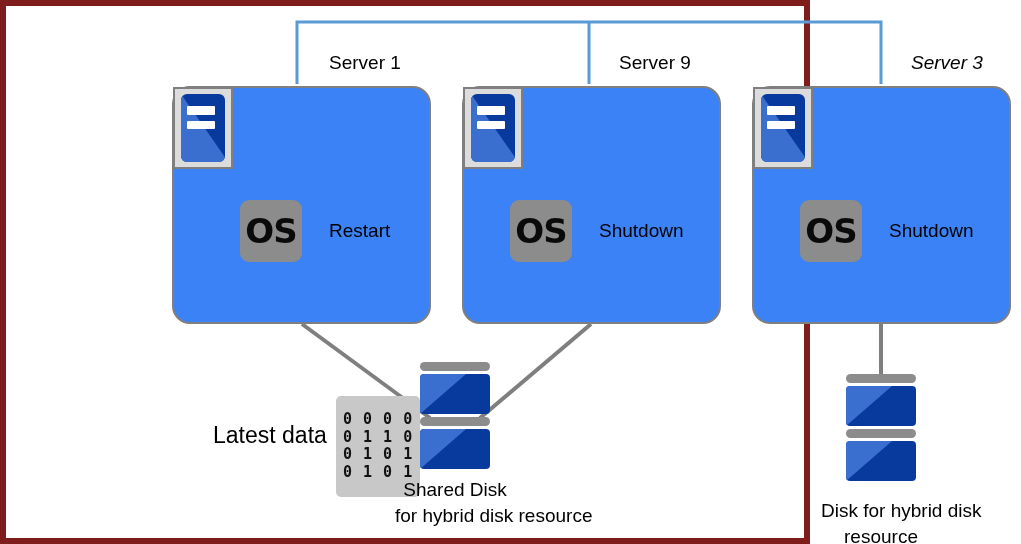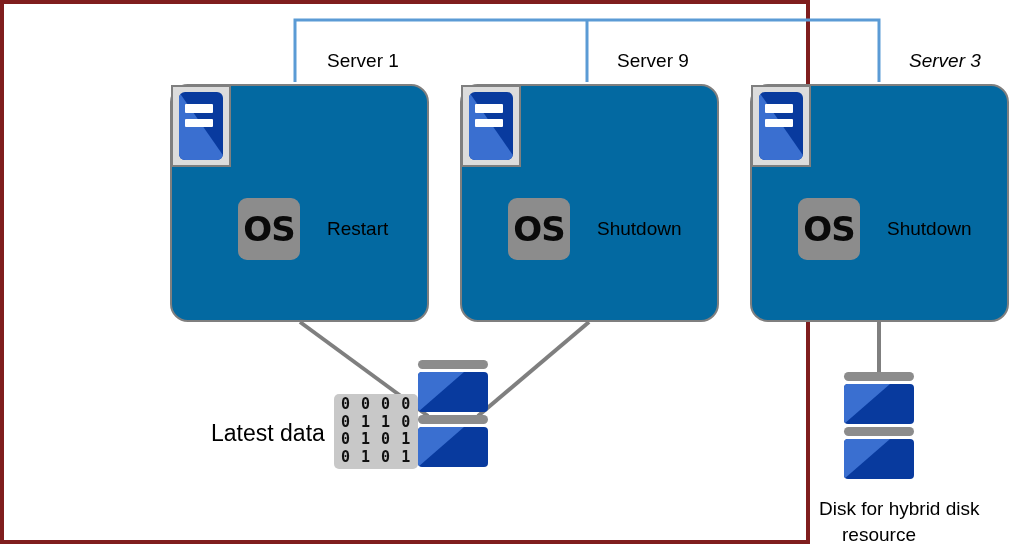--- a/index.html
+++ b/index.html
@@ -6,31 +6,31 @@
   html, body {
     width: 1021px; height: 544px;
     background: #ffffff;
     font-family: "Liberation Sans", sans-serif;
     overflow: hidden;
   }
   #canvas {
     position: relative;
     width: 810px; height: 544px;
     background: #ffffff;
-    border: 4px solid #7f1d1d;
+    border: 6px solid #7f1d1d;
   }
   svg.layer {
     position: absolute; left: 0; top: 0;
     width: 1021px; height: 544px;
     pointer-events: none;
   }
   
   .server-box {
     position: absolute;
-    background: #0369a1;
+    background: #3b82f6;
     border: 2.5px solid #7f7f7f;
     border-radius: 18px;
   }
   .server-label {
     position: absolute;
     font-size: 19px;
     color: #000000;
     white-space: nowrap;
   }
   
@@ -111,21 +111,21 @@
     color: #000000;
     text-align: center;
     line-height: 1.35;
     white-space: nowrap;
   }
   
   .data-chip {
     position: absolute;
     background: #c8c8c8;
     border-radius: 5px;
-    padding: 2px 7px;
+    padding: 15px 7px;
     font-family: "DejaVu Sans Mono", monospace;
     font-weight: bold;
     font-size: 15px;
     line-height: 1.18;
     color: #111111;
     letter-spacing: 1px;
   }
   .latest-label {
     position: absolute;
     font-size: 23px;
@@ -207,20 +207,24 @@
 
   <div class="disk" style="left:414px; top:356px;">
     <div class="band"></div>
     <div class="gap"></div>
     <div class="platter"></div>
     <div class="gap"></div>
     <div class="band"></div>
     <div class="gap"></div>
     <div class="platter"></div>
   </div>
+  <div class="disk-caption" style="left:389px; top:471px; width:120px;">
+    <div>Shared  Disk</div>
+    <div>for hybrid disk resource</div>
+  </div>
 
   <div class="disk" style="left:840px; top:368px;">
     <div class="band"></div>
     <div class="gap"></div>
     <div class="platter"></div>
     <div class="gap"></div>
     <div class="band"></div>
     <div class="gap"></div>
     <div class="platter"></div>
   </div>

